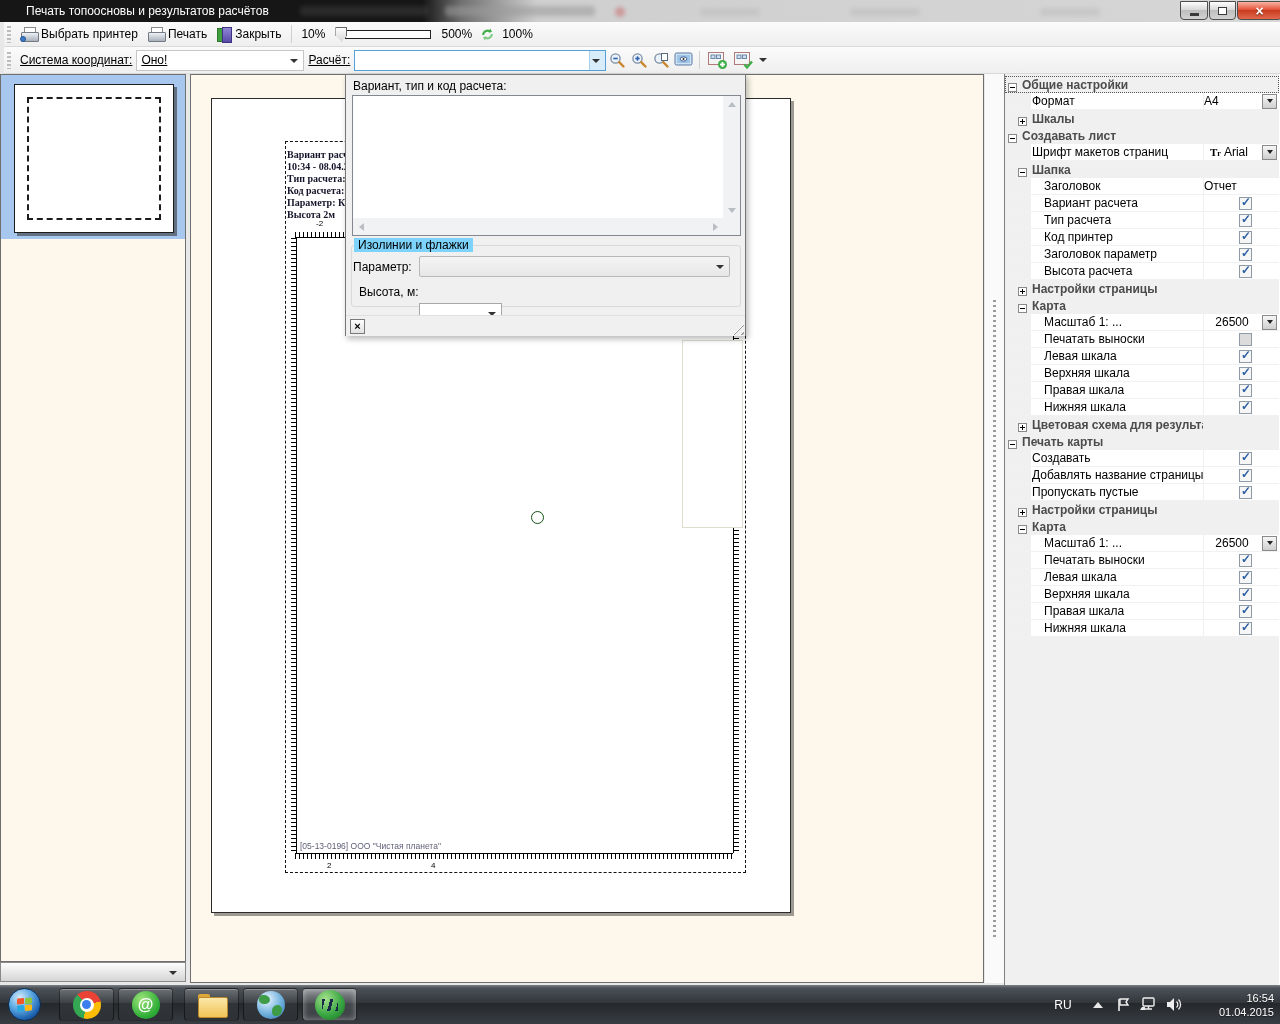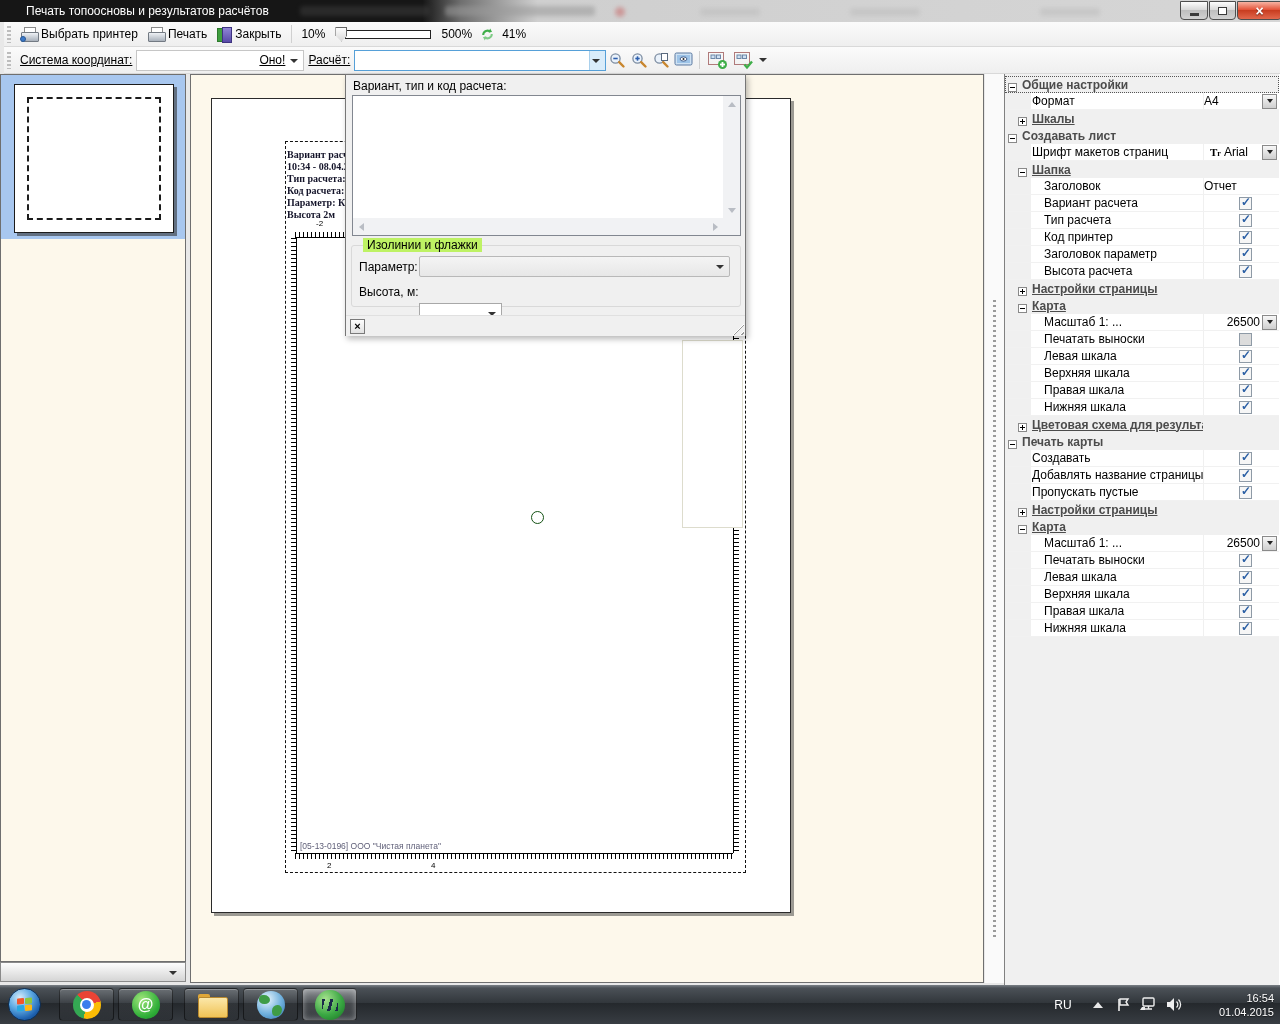--- a/index.html
+++ b/index.html
@@ -99,29 +99,29 @@
 
   
   #prop-panel { left:1004px; top:74px; width:276px; height:911px; background:#f0f0f0;
     border-left:1px solid #808080; border-right:1px solid #fff; overflow:hidden; padding-top:2px;}
   .pg-row { display:flex; align-items:center; height:17px; white-space:nowrap; overflow:hidden; }
   .pg-cat { font-weight:bold; color:#4c4c4c; }
   .pg-cat.sel { outline:1px dotted #555; outline-offset:-1px; }
   .pg-item { background:linear-gradient(to right,#f0f0f0 0 26px,#fff 26px); border-bottom:1px solid #f1f1f1;}
   .pg-name { flex:1; display:flex; align-items:flex-end; overflow:hidden; }
   .pg-cat.lvl0 .pg-name { padding-left:3px; }
-  .pg-cat.lvl1 .pg-name { padding-left:13px;text-decoration:underline; }
+  .pg-cat.lvl1 .pg-name { padding-left:13px; }
   .pg-item.lvl1 .pg-name { padding-left:27px; }
   .pg-item.lvl2 .pg-name { padding-left:39px; }
   .expander { position:relative; width:9px; height:9px; border:1px solid #898989; background:#fff; margin-right:5px; flex:0 0 auto;}
   .expander::before { content:''; position:absolute; left:1px; right:1px; top:3px; border-top:1px solid #000; }
   .expander.plus::after { content:''; position:absolute; top:1px; bottom:1px; left:3px; border-left:1px solid #000; }
   .pg-value { width:76px; flex:0 0 auto; display:flex; align-items:center; height:100%; border-left:1px solid #f0f0f0;}
   .pg-valtext { flex:1; overflow:hidden; }
-  .pg-valtext.right { text-align:right; padding-right:2px; }
+  .pg-valtext.right { text-align:center; padding-right:2px; }
   .dd-btn { width:15px; height:15px; margin-right:2px; border:1px solid #8a8a8a; background:linear-gradient(#f7f7f7,#cfcfcf);
     display:flex; align-items:center; justify-content:center; flex:0 0 auto;}
   .dd-btn::after { content:''; width:0; height:0; border-left:3.5px solid transparent; border-right:3.5px solid transparent; border-top:4px solid #222;}
   .cb { width:13px; height:13px; border:1px solid #8e9aa6; background:#dcdcdc; margin-left:auto; margin-right:27px;
     position:relative; flex:0 0 auto;}
   .cb.on { background:#f6f6f6; }
   .cb.on::after { content:'✓'; position:absolute; left:1px; top:-3px; font-size:12px; font-weight:bold; color:#2b5fa4;}
   .font-ico { font-family:"Liberation Serif",serif; font-weight:bold; font-size:11px; margin:0 3px 0 6px; }
   .font-ico::before { content:'T'; } .font-ico::after { content:'r'; font-size:8px; }
 
@@ -133,21 +133,21 @@
   .sb-v { position:absolute; right:0; top:0; bottom:17px; width:17px; background:#f1f2f4; }
   .sb-h { position:absolute; left:0; bottom:0; right:17px; height:17px; background:#f1f2f4; }
   .sb-corner { position:absolute; right:0; bottom:0; width:17px; height:17px; background:#f1f2f4; }
   .sb-btn { position:absolute; width:17px; height:16px; display:flex; align-items:center; justify-content:center; }
   .arr { width:0; height:0; }
   .arr.up    { border-left:4px solid transparent; border-right:4px solid transparent; border-bottom:5px solid #b9bdc4;}
   .arr.down  { border-left:4px solid transparent; border-right:4px solid transparent; border-top:5px solid #b9bdc4;}
   .arr.left  { border-top:4px solid transparent; border-bottom:4px solid transparent; border-right:5px solid #b9bdc4;}
   .arr.right { border-top:4px solid transparent; border-bottom:4px solid transparent; border-left:5px solid #b9bdc4;}
   #groupbox { left:5px; top:170px; width:390px; height:62px; border:1px solid #d9d9d9; border-radius:3px; }
-  #groupbox .gb-title { position:absolute; left:11px; top:-8px; background:#bef264; padding:0 4px;text-align:right; }
+  #groupbox .gb-title { position:absolute; left:2px; top:-8px; background:#7dd3fc; padding:0 4px;text-align:right; }
   .combo-disabled { background:linear-gradient(#f4f4f4,#e7e7e7); border:1px solid #b8b8b8; border-radius:2px; }
   #popup-status { left:0; top:240px; width:399px; height:21px; background:#f0f0f0; border-top:1px solid #e0e0e0;}
   #popup-close { left:4px; top:3px; width:15px; height:15px; border:1px solid #7a7a7a;
     background:linear-gradient(#fdfdfd,#e2e2e2); text-align:center; line-height:13px; font-size:11px; font-weight:bold;}
   #popup-grip { right:1px; bottom:1px; width:13px; height:13px;
     background:repeating-linear-gradient(135deg,#fff 0 1px,#9a9a9a 1px 2px,transparent 2px 5px);
     clip-path:polygon(100% 0,100% 100%,0 100%); }
 
   
   #taskbar { left:0; top:985px; width:1280px; height:39px; z-index:100;
@@ -230,27 +230,27 @@
   </span>
   <span class="tlabel">500%</span>
   <span class="svgbtn">
     <svg width="15" height="15" viewBox="0 0 15 15">
       <path d="M3.2 8a4.3 4.3 0 0 1 7.4-3" fill="none" stroke="#3fae49" stroke-width="2"></path>
       <path d="M11.8 7a4.3 4.3 0 0 1-7.4 3" fill="none" stroke="#7fcb86" stroke-width="2"></path>
       <path d="M10.2 1.5 12 5l-3.6.3z" fill="#3fae49"></path>
         <path d="M4.8 13.5 3 10l3.6-.3z" fill="#7fcb86"></path>
     </svg>
   </span>
-  <span class="tlabel">41%</span>
+  <span class="tlabel">100%</span>
 </div>
 
 <div id="toolbar2" class="abs toolbar">
   <span class="grip"></span>
   <span class="tlabel">Система координат:</span>
-  <span class="combo" style="width:168px;justify-content:flex-end;">
+  <span class="combo" style="width:168px;">
     <span>Оно!</span>
     <span class="caret"></span>
   </span>
   <span class="tlabel">Расчёт:</span>
   <span class="combo combo-focus" style="width:252px;">
     <span></span>
     <span class="dd-zone">
         <span class="caret"></span>
       </span>
   </span>
@@ -623,21 +623,21 @@
           <span class="arr left"></span>
         </span>
       <span class="sb-btn" style="right:0;width:16px;height:17px;">
           <span class="arr right"></span>
         </span>
     </div>
     <div class="sb-corner"></div>
   </div>
   <div id="groupbox" class="abs">
     <span class="gb-title">Изолинии и флажки</span>
-    <span class="abs" style="left:7px;top:14px;text-align:right;">Параметр:</span>
+    <span class="abs" style="left:1px;top:14px;text-align:right;">Параметр:</span>
     <span class="abs combo combo-disabled" style="left:67px;top:10px;width:311px;">
       <span></span>
       <span class="caret"></span>
     </span>
     <span class="abs" style="left:7px;top:39px;">Высота, м:</span>
     <span class="abs combo" style="left:67px;top:36px;width:83px;height:19px;border-color:#a8a8a8;">
       <span></span>
       <span class="caret"></span>
     </span>
   </div>

